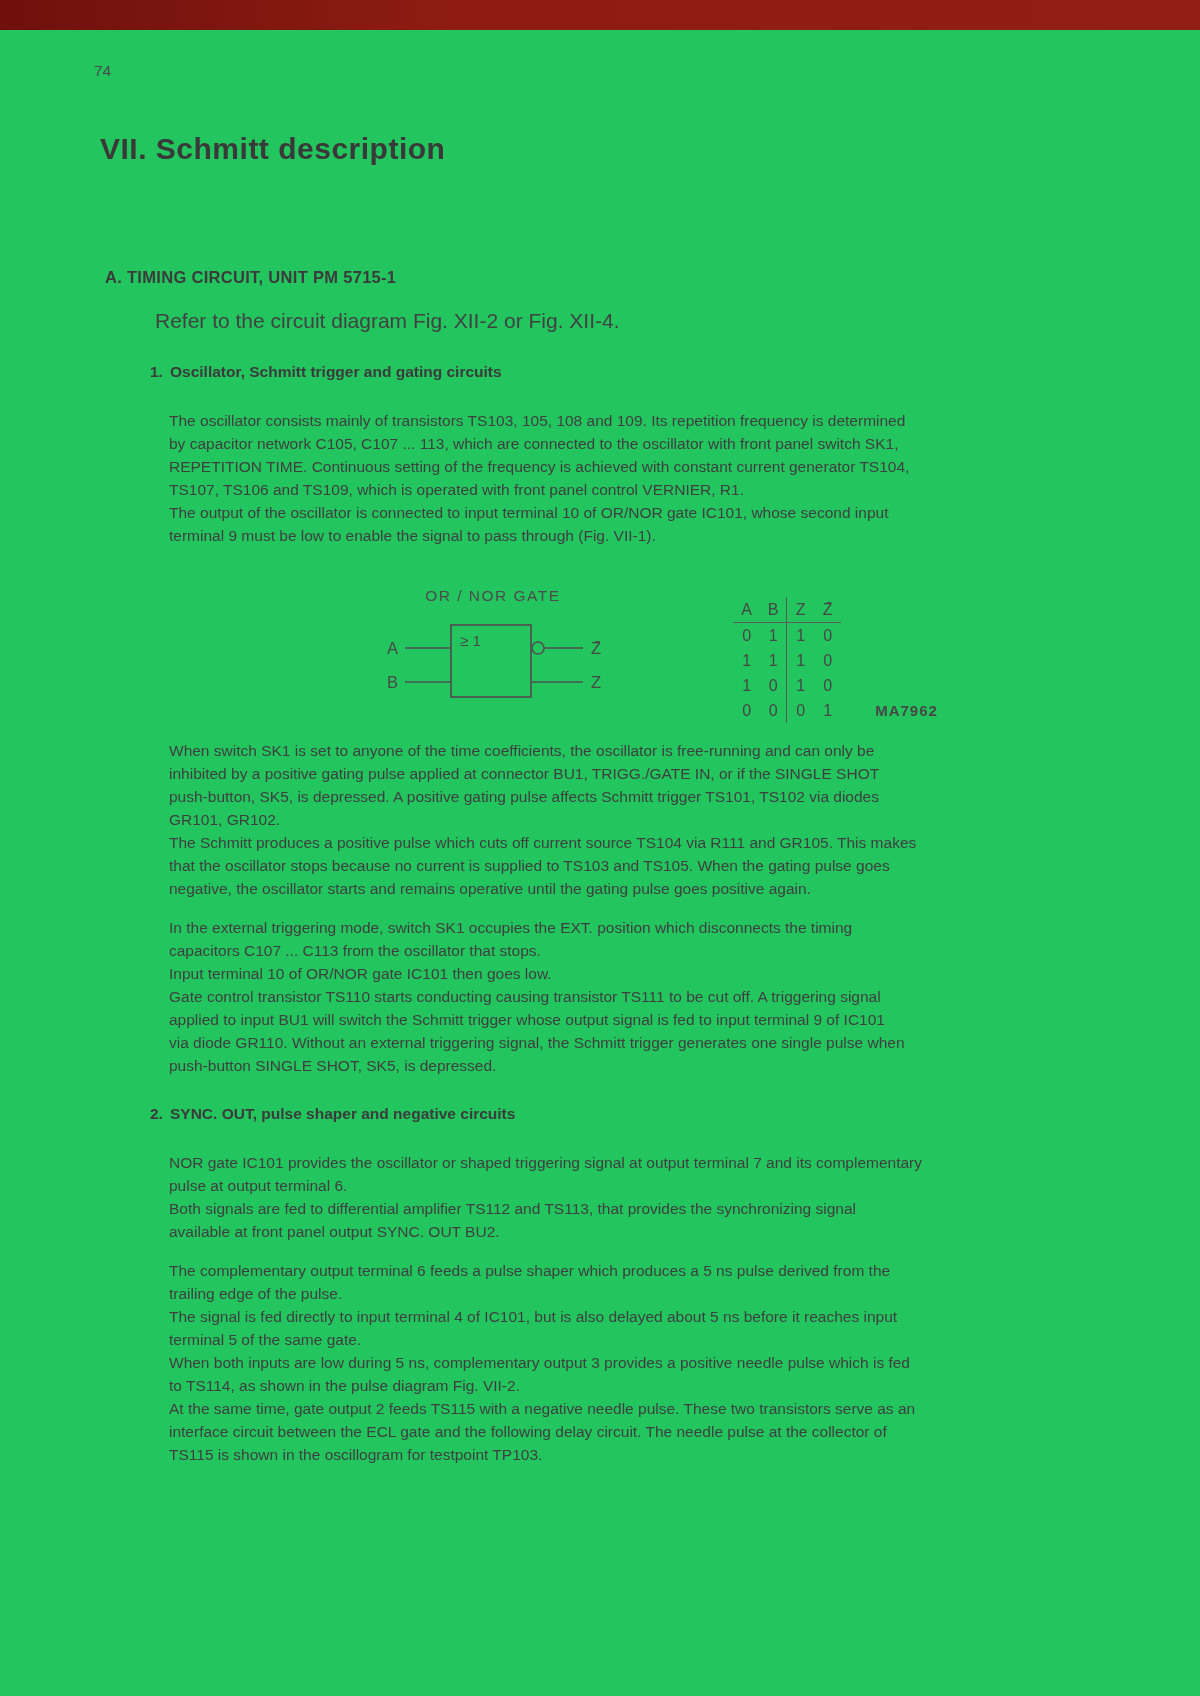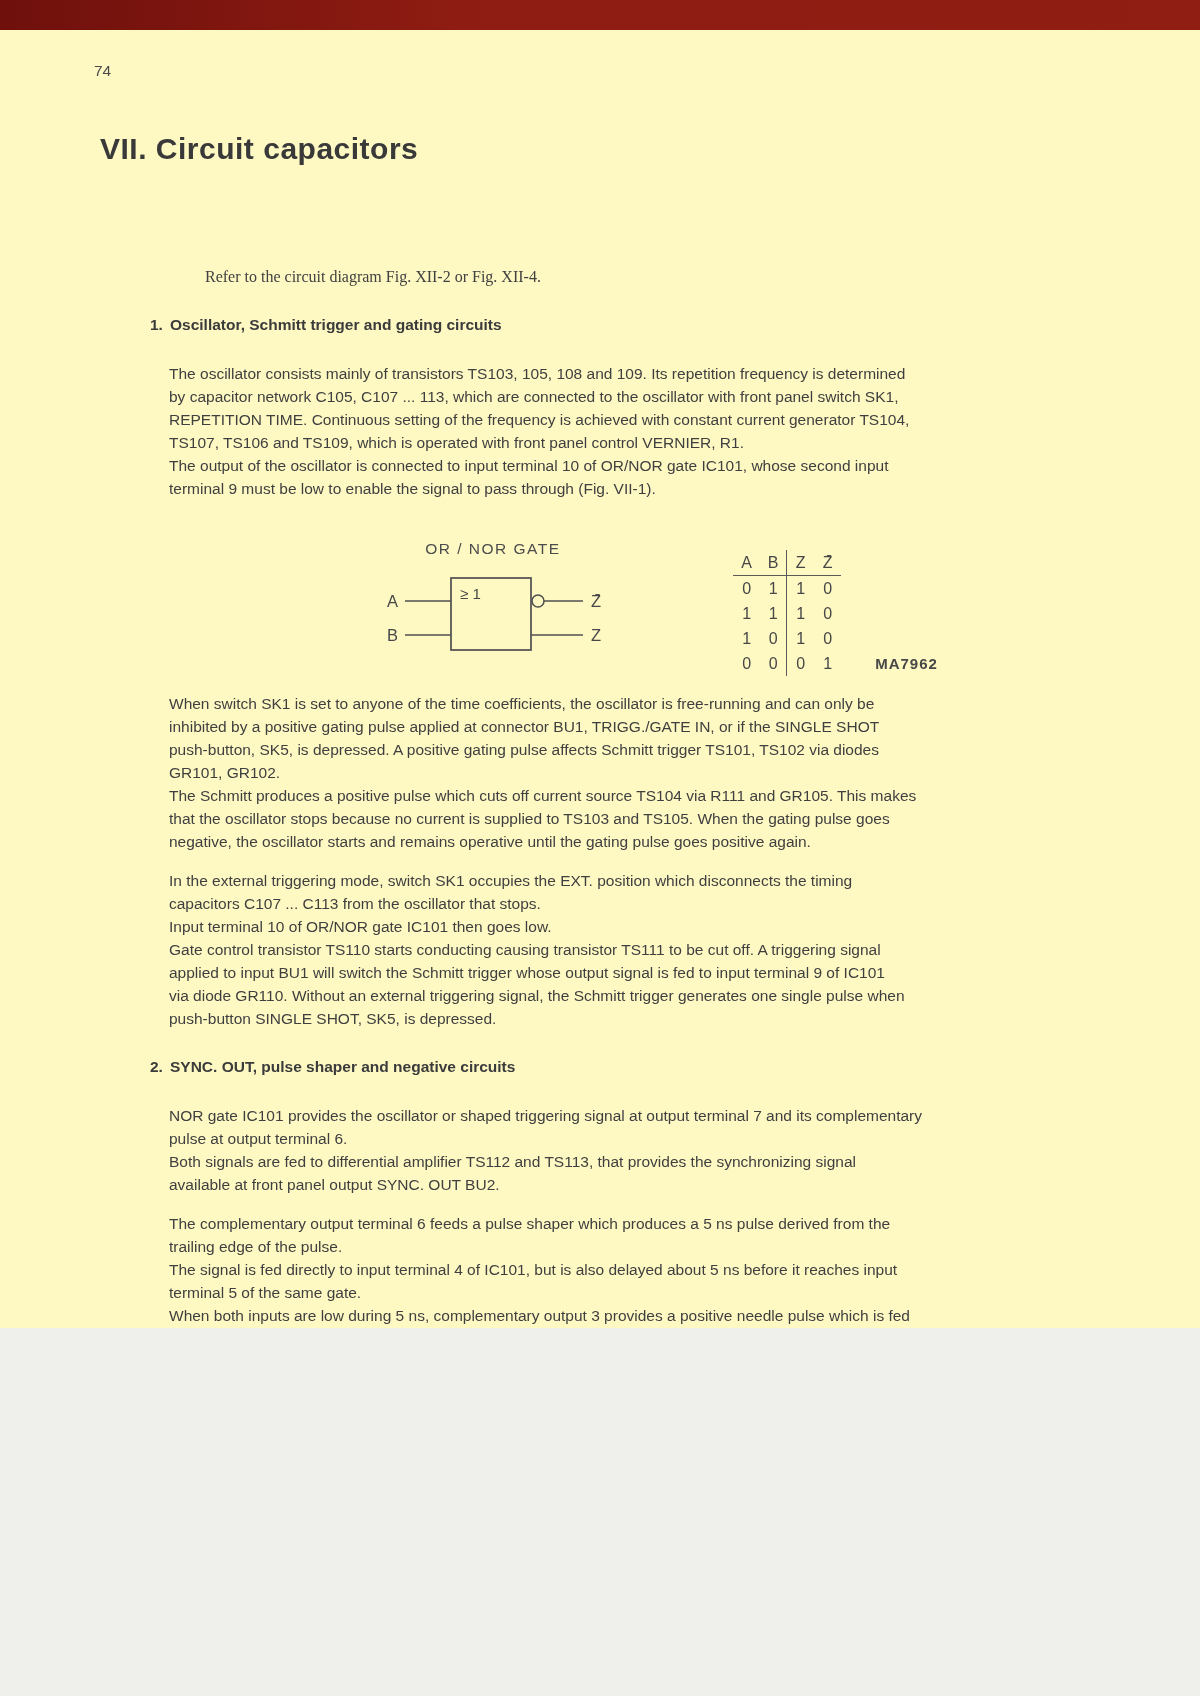--- a/index.html
+++ b/index.html
@@ -4,22 +4,22 @@
 <style>
   * { box-sizing: border-box; }
   html, body { margin: 0; padding: 0; }
   body {
     width: 1200px; height: 1696px;
     background: #efefec;
     font-family: "Liberation Sans", "DejaVu Sans", sans-serif;
   }
   .page {
     position: relative;
-    width: 1200px; height: 1328px;
-    background: #fef9c3;
+    width: 1200px; height: 1696px;
+    background: #22c55e;
     color: #3e3e3e;
     overflow: hidden;
   }
   .top-bar {
     position: absolute; top: 0; left: 0;
     width: 100%; height: 30px;
     background: linear-gradient(90deg, #6f100c 0%, #8e1c12 38%, #911e13 100%);
   }
   .page-number {
     position: absolute; top: 62px; left: 94px;
@@ -32,22 +32,22 @@
   }
   .content {
     position: absolute; top: 268px; left: 105px;
     width: 960px;
   }
   .section-heading {
     font-size: 16.5px; font-weight: bold; color: #3b3b3b;
     letter-spacing: 0.3px; margin: 0 0 22px 0;
   }
   .intro {
-    margin: 0 0 30px 100px;
-    font-size: 16px; color: #414141; font-family: Liberation Serif, serif;
+    margin: 0 0 30px 50px;
+    font-size: 21px; color: #414141;
   }
   .sub-heading {
     display: flex; margin: 0 0 13px 45px;
     font-weight: bold; font-size: 15.5px; color: #3b3b3b;
   }
   .sub-num { width: 20px; flex: none; }
   .sub-body { margin-left: 64px; margin-top: 28px; }
   p.body {
     font-size: 15.5px; line-height: 23px;
     margin: 0 0 16px 0;
@@ -94,24 +94,25 @@
   }
   .subsection-2 { margin-top: 28px; }
 </style>
 </head>
 <body>
 
 <div class="page">
   <div class="top-bar" style="background: linear-gradient(90deg, rgb(111, 16, 12) 0%, rgb(142, 28, 18) 38%, rgb(145, 30, 19) 100%);"></div>
 
   <div class="page-number">74</div>
-  <h1 class="page-title" style="margin:0;">VII. Circuit capacitors</h1>
+  <h1 class="page-title" style="margin:0;">VII. Schmitt description</h1>
 
   <div class="content">
 
+    <div class="section-heading">A. TIMING CIRCUIT, UNIT PM 5715-1</div>
     <p class="intro">Refer to the circuit diagram Fig. XII-2 or Fig. XII-4.</p>
 
     <div class="subsection">
       <div class="sub-heading">
         <span class="sub-num">1.</span>
         <span class="sub-title">Oscillator, Schmitt trigger and gating circuits</span>
       </div>
       <div class="sub-body">
         <p class="body">The oscillator consists mainly of transistors TS103, 105, 108 and 109. Its repetition frequency is determined
 by capacitor network C105, C107 ... 113, which are connected to the oscillator with front panel switch SK1,

